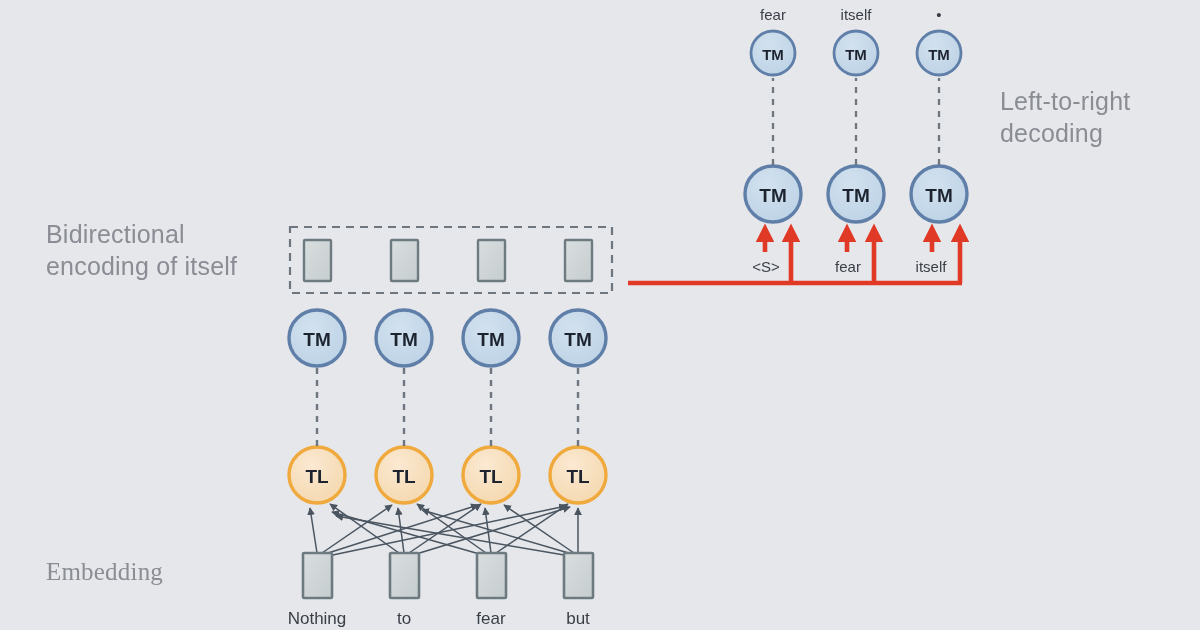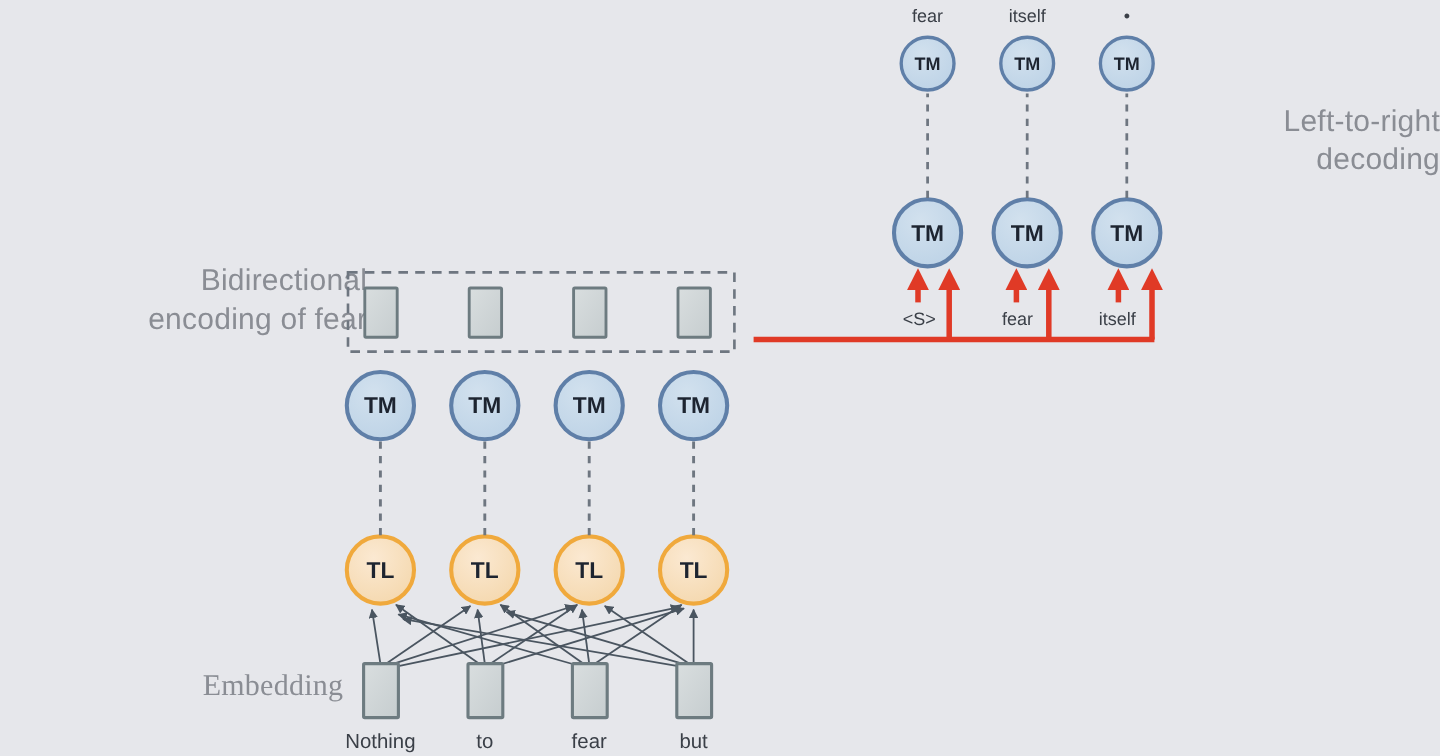--- a/index.html
+++ b/index.html
@@ -26,21 +26,20 @@
     height: 630px;
   }
   .section-label {
     position: absolute;
     color: #8a8d94;
     font-size: 25px;
     font-weight: 300;
     line-height: 1.28;
     letter-spacing: 0.2px;
     white-space: pre-line;
-    text-align: right;
   }
   #label-bidirectional { left: 46px; top: 218px; width: 260px; }
   #label-decoding { left: 1000px; top: 85px; width: 200px; }
   #label-embedding { left: 46px; top: 556px; width: 240px; font-family: Liberation Serif, serif; }
 
   .node-text {
     font-family: "Liberation Sans", sans-serif;
     font-size: 19px;
     font-weight: 700;
     fill: #1d2430;
@@ -71,21 +70,21 @@
     text-anchor: middle;
     dominant-baseline: central;
   }
 </style>
 </head>
 <body>
 
 <div id="diagram-root">
 
   <div class="section-label" id="label-bidirectional">Bidirectional
-encoding of fear</div>
+encoding of itself</div>
 
   <div class="section-label" id="label-decoding">Left-to-right
 decoding</div>
 
   <div class="section-label" id="label-embedding">Embedding</div>
 
   <svg class="layer" viewBox="0 0 1200 630">
     <defs>
       <marker id="arrowGray" viewBox="0 0 10 10" refX="9" refY="5" markerWidth="5.2" markerHeight="5.2" orient="auto-start-reverse">
         <path d="M 0 0 L 10 5 L 0 10 z" fill="#4a5560"></path>

